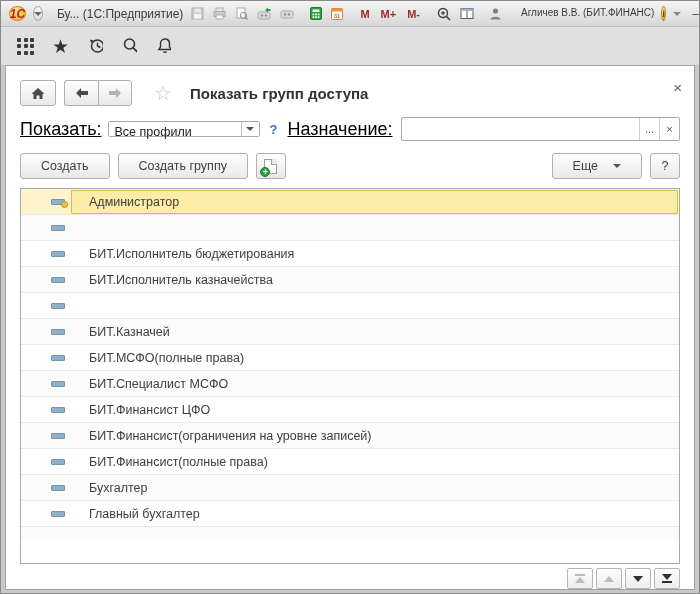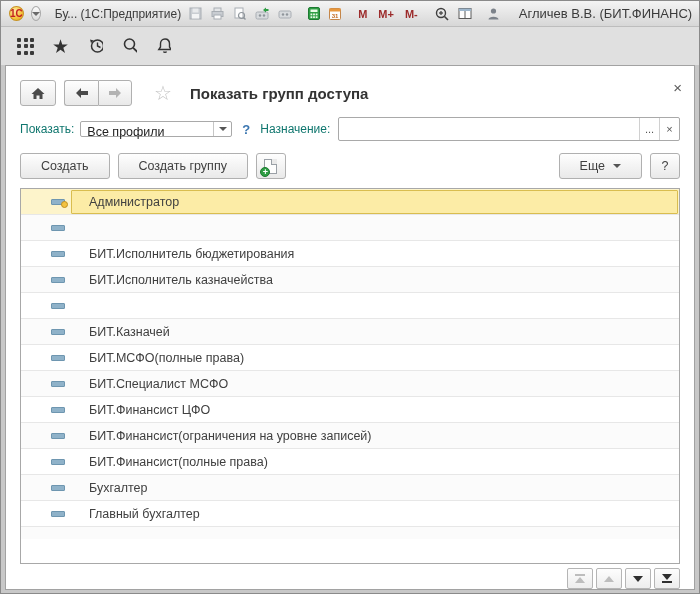--- a/index.html
+++ b/index.html
@@ -6,28 +6,28 @@
   body { font-family:"Liberation Sans", sans-serif; background:#9a9a9a; }
   .window { width:700px; height:594px; background:#c8c8c8; border:1px solid #8a8a8a;
             display:flex; flex-direction:column; overflow:hidden; }
 
   
   .titlebar { height:26px; flex:0 0 26px; background:linear-gradient(#f4f4f4,#d7d7d7);
               border-bottom:1px solid #bdbdbd; display:flex; align-items:center;
               padding:0 8px; gap:7px; font-size:12px; color:#3b3b3b; white-space:nowrap; }
   .logo-1c { width:17px; height:15px; border-radius:50%;
              background:radial-gradient(circle at 35% 30%, #ffe9a0, #f5c23c 60%, #d99a17);
-             border:1px solid #c79324; color:#c42222; font-weight:bold; font-size:10px;
-             display:flex; align-items:center; justify-content:center; }
+             border:1px solid #c79324; color:#c42222; font-weight:bold; font-size:12px;
+             display:flex; align-items:center; justify-content:center;font-style:italic; }
   .round-btn { width:15px; height:15px; border-radius:50%; background:linear-gradient(#fbfbfb,#dcdcdc);
                border:1px solid #a9a9a9; display:flex; align-items:center; justify-content:center; }
   .tb-sep { width:1px; height:16px; background:#b9b9b9; }
   .mini-ic { width:16px; height:16px; display:inline-flex; align-items:center; justify-content:center; }
   .m-btn { color:#9c2b2b; font-weight:bold; font-size:11px; padding:0 2px; }
-  .user-chip { display:flex; align-items:center; gap:19px; font-size:13px; }
+  .user-chip { display:flex; align-items:flex-start; gap:19px; font-size:10px; }
   .info-circle { width:15px; height:15px; border-radius:50%;
                  background:radial-gradient(circle at 35% 30%, #ffe2a0, #f0b93c 65%, #d1941f);
                  border:1px solid #bd8a28; color:#6b4a06; font-size:10px; font-weight:bold;
                  font-family:"Liberation Serif", serif;
                  display:flex; align-items:center; justify-content:center; }
   .win-ctl { font-size:13px; color:#4d4d4d; padding:0 4px; }
   .chev-down { width:0; height:0; border-left:4px solid transparent; border-right:4px solid transparent;
                border-top:4px solid #6a6a6a; }
 
   
@@ -47,39 +47,39 @@
   .home-btn { width:36px; padding:0; }
   .nav-group { display:flex; }
   .nav-group .sq-btn { width:34px; padding:0; }
   .nav-group .sq-btn:first-child { border-radius:3px 0 0 3px; border-right:none; }
   .nav-group .sq-btn:last-child { border-radius:0 3px 3px 0; }
   .fav-star { font-size:20px; color:#c4c4c4; margin-left:14px; }
   .page-title { font-size:15px; font-weight:600; color:#333; margin-left:10px; }
   .form-close { position:absolute; top:14px; right:12px; font-size:15px; color:#5c5c5c; line-height:1; }
 
   .filter-row { display:flex; align-items:center; gap:6px; margin-top:2px; height:26px; }
-  .fl-label { font-size:12px; color:#0f766e; }
+  .fl-label { font-size:18px; color:#000000;text-decoration:underline; }
   .combo { width:152px; height:16px; border:1px solid #a9a9a9; border-radius:2px; background:#fff;
            display:flex; align-items:stretch; }
   .combo-value { flex:1; font-size:12.5px; color:#222; padding:3px 6px; }
   .combo-arrow { width:18px; border-left:1px solid #c6c6c6; display:flex; align-items:center; justify-content:center; }
   .tri-sm { width:0; height:0; border-left:4px solid transparent; border-right:4px solid transparent;
             border-top:4px solid #555; }
   .help-link { color:#3b76b0; font-weight:bold; font-size:13px; padding:0 4px; }
   .field { flex:1; height:24px; border:1px solid #a9a9a9; border-radius:2px; background:#fff;
            display:flex; align-items:stretch; margin-left:2px; }
   .field-input { flex:1; border:none; outline:none; font-size:12.5px; padding:0 6px;
                  font-family:"Liberation Sans", sans-serif; color:#222; background:transparent; }
   .field-btn { width:20px; border-left:1px solid #d0d0d0; display:flex; align-items:center;
                justify-content:center; font-size:11px; color:#555; }
 
   .command-row { display:flex; align-items:center; gap:8px; margin-top:10px; height:28px; }
   .spacer { flex:1; }
   .icon-btn { width:30px; padding:0; }
-  .more-btn { gap:8px; }
+  .more-btn { gap:15px; }
 
   
   .doc-ic { position:relative; width:13px; height:15px; background:#fdfdfd; border:1px solid #9aa0a6; }
   .doc-ic::before { content:""; position:absolute; top:-1px; right:-1px; width:5px; height:5px;
                     background:#e9e9e9; border-left:1px solid #9aa0a6; border-bottom:1px solid #9aa0a6; }
   .doc-plus { position:absolute; left:-5px; bottom:-4px; width:10px; height:10px; border-radius:50%;
               background:#2f9e44; border:1px solid #1d7a31; color:#fff; font-size:9px; line-height:8px;
               text-align:center; font-weight:bold; }
 
   

